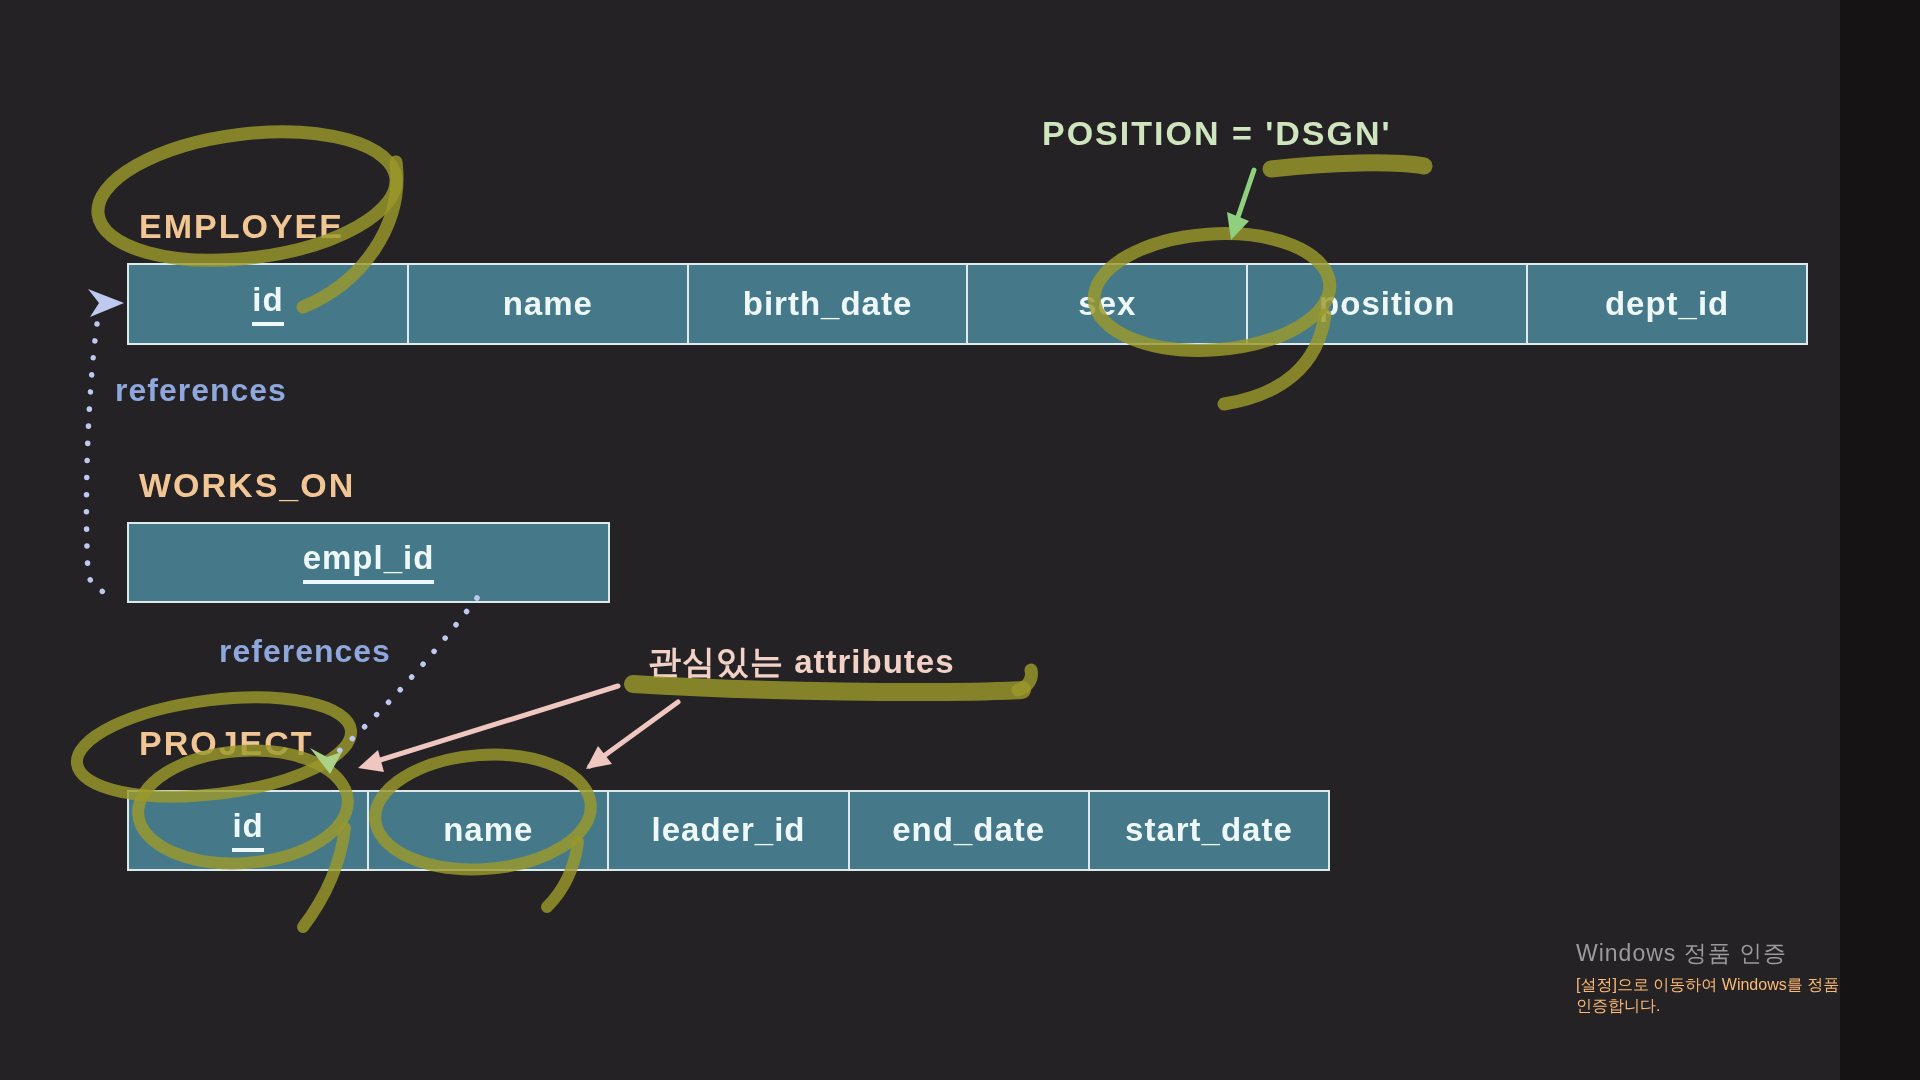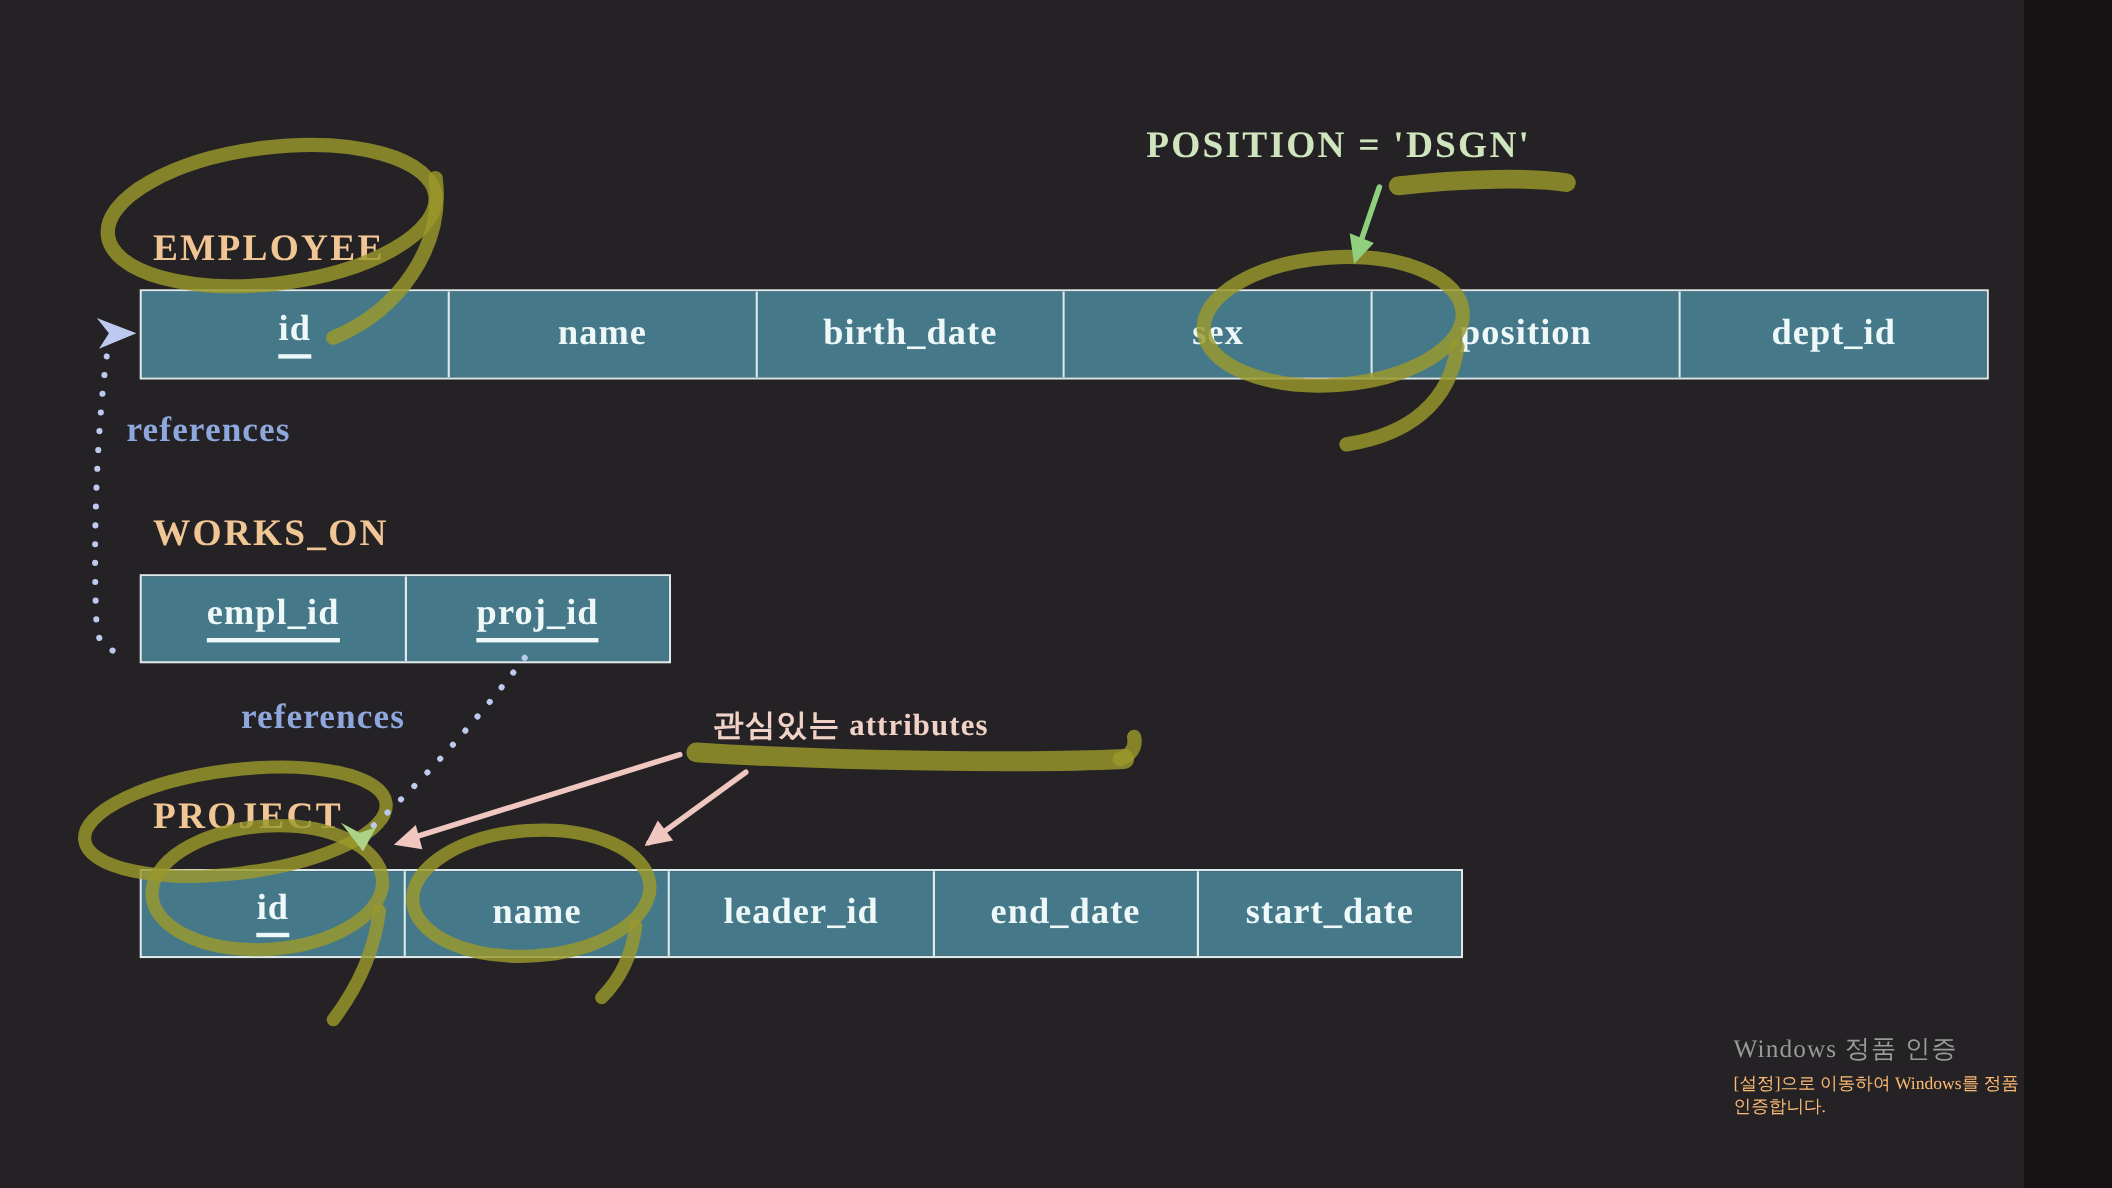--- a/index.html
+++ b/index.html
@@ -1,19 +1,19 @@
 <!DOCTYPE html>
 <html style="--background: #242225; --cell_fill: #45798a; --cell_border: #dde9eb; --cell_text: #eef8f8; --entity_label: #f2c694; --reference_text: #8ea7dd; --condition_text: #cfe5bd; --note_text: #f2d2c6; --marker_olive: #9b982b; --arrow_green: #8fcf7d; --arrow_pink: #efc6c0; --dotted_line: #bdc9ef;"><head>
 <meta charset="utf-8">
 <style>
   html,body{margin:0;padding:0;background:#151314;}
   .stage{
     position:relative;width:1840px;height:1080px;overflow:hidden;
     background:var(--background,#242225);
-    font-family:Liberation Serif, serif;
+    font-family:Liberation Sans, sans-serif;
   }
   
   .rel-table{
     position:absolute;display:flex;box-sizing:border-box;
     border:2px solid var(--cell_border,#dde9eb);
   }
   .rel-cell{
     flex:1;display:flex;align-items:center;justify-content:center;
     background:var(--cell_fill,#45798a);
     border-right:2px solid var(--cell_border,#dde9eb);
@@ -43,21 +43,21 @@
   #ref2{left:207px;top:633px;}
 
   #position-annotation{
     position:absolute;left:1042px;top:114px;
     color:var(--condition_text,#cfe5bd);
     font-size:34px;font-weight:bold;letter-spacing:2px;
   }
   #attributes-note{
     position:absolute;left:648px;top:640px;
     color:var(--note_text,#f2d2c6);
-    font-size:28px;font-weight:600;letter-spacing:1px;
+    font-size:33px;font-weight:600;letter-spacing:1px;
   }
 
   #watermark{position:absolute;left:1576px;top:938px;color:#9a9a9a;}
   #watermark .wm1{font-size:23px;letter-spacing:1px;color:#9a9a9a;}
   #watermark .wm2{font-size:16px;margin-top:6px;color:#fdba74;}
 
   #subscribe-badge{
     position:absolute;left:1850px;top:1011px;width:44px;height:44px;
     border-radius:50%;background:#ebebeb;color:#161616;
     display:flex;align-items:center;justify-content:center;
@@ -98,23 +98,20 @@
       <div class="rel-cell">
         <span class="cell-text">position</span>
       </div>
       <div class="rel-cell">
         <span class="cell-text">dept_id</span>
       </div>
     </div>
   <div class="rel-table" id="table-works-on">
       <div class="rel-cell">
         <span class="cell-text pk">empl_id</span>
-      </div>
-      <div class="rel-cell">
-        <span class="cell-text pk">proj_id</span>
       </div>
     </div>
   <div class="rel-table" id="table-project">
       <div class="rel-cell">
         <span class="cell-text pk">id</span>
       </div>
       <div class="rel-cell">
         <span class="cell-text">name</span>
       </div>
       <div class="rel-cell">

